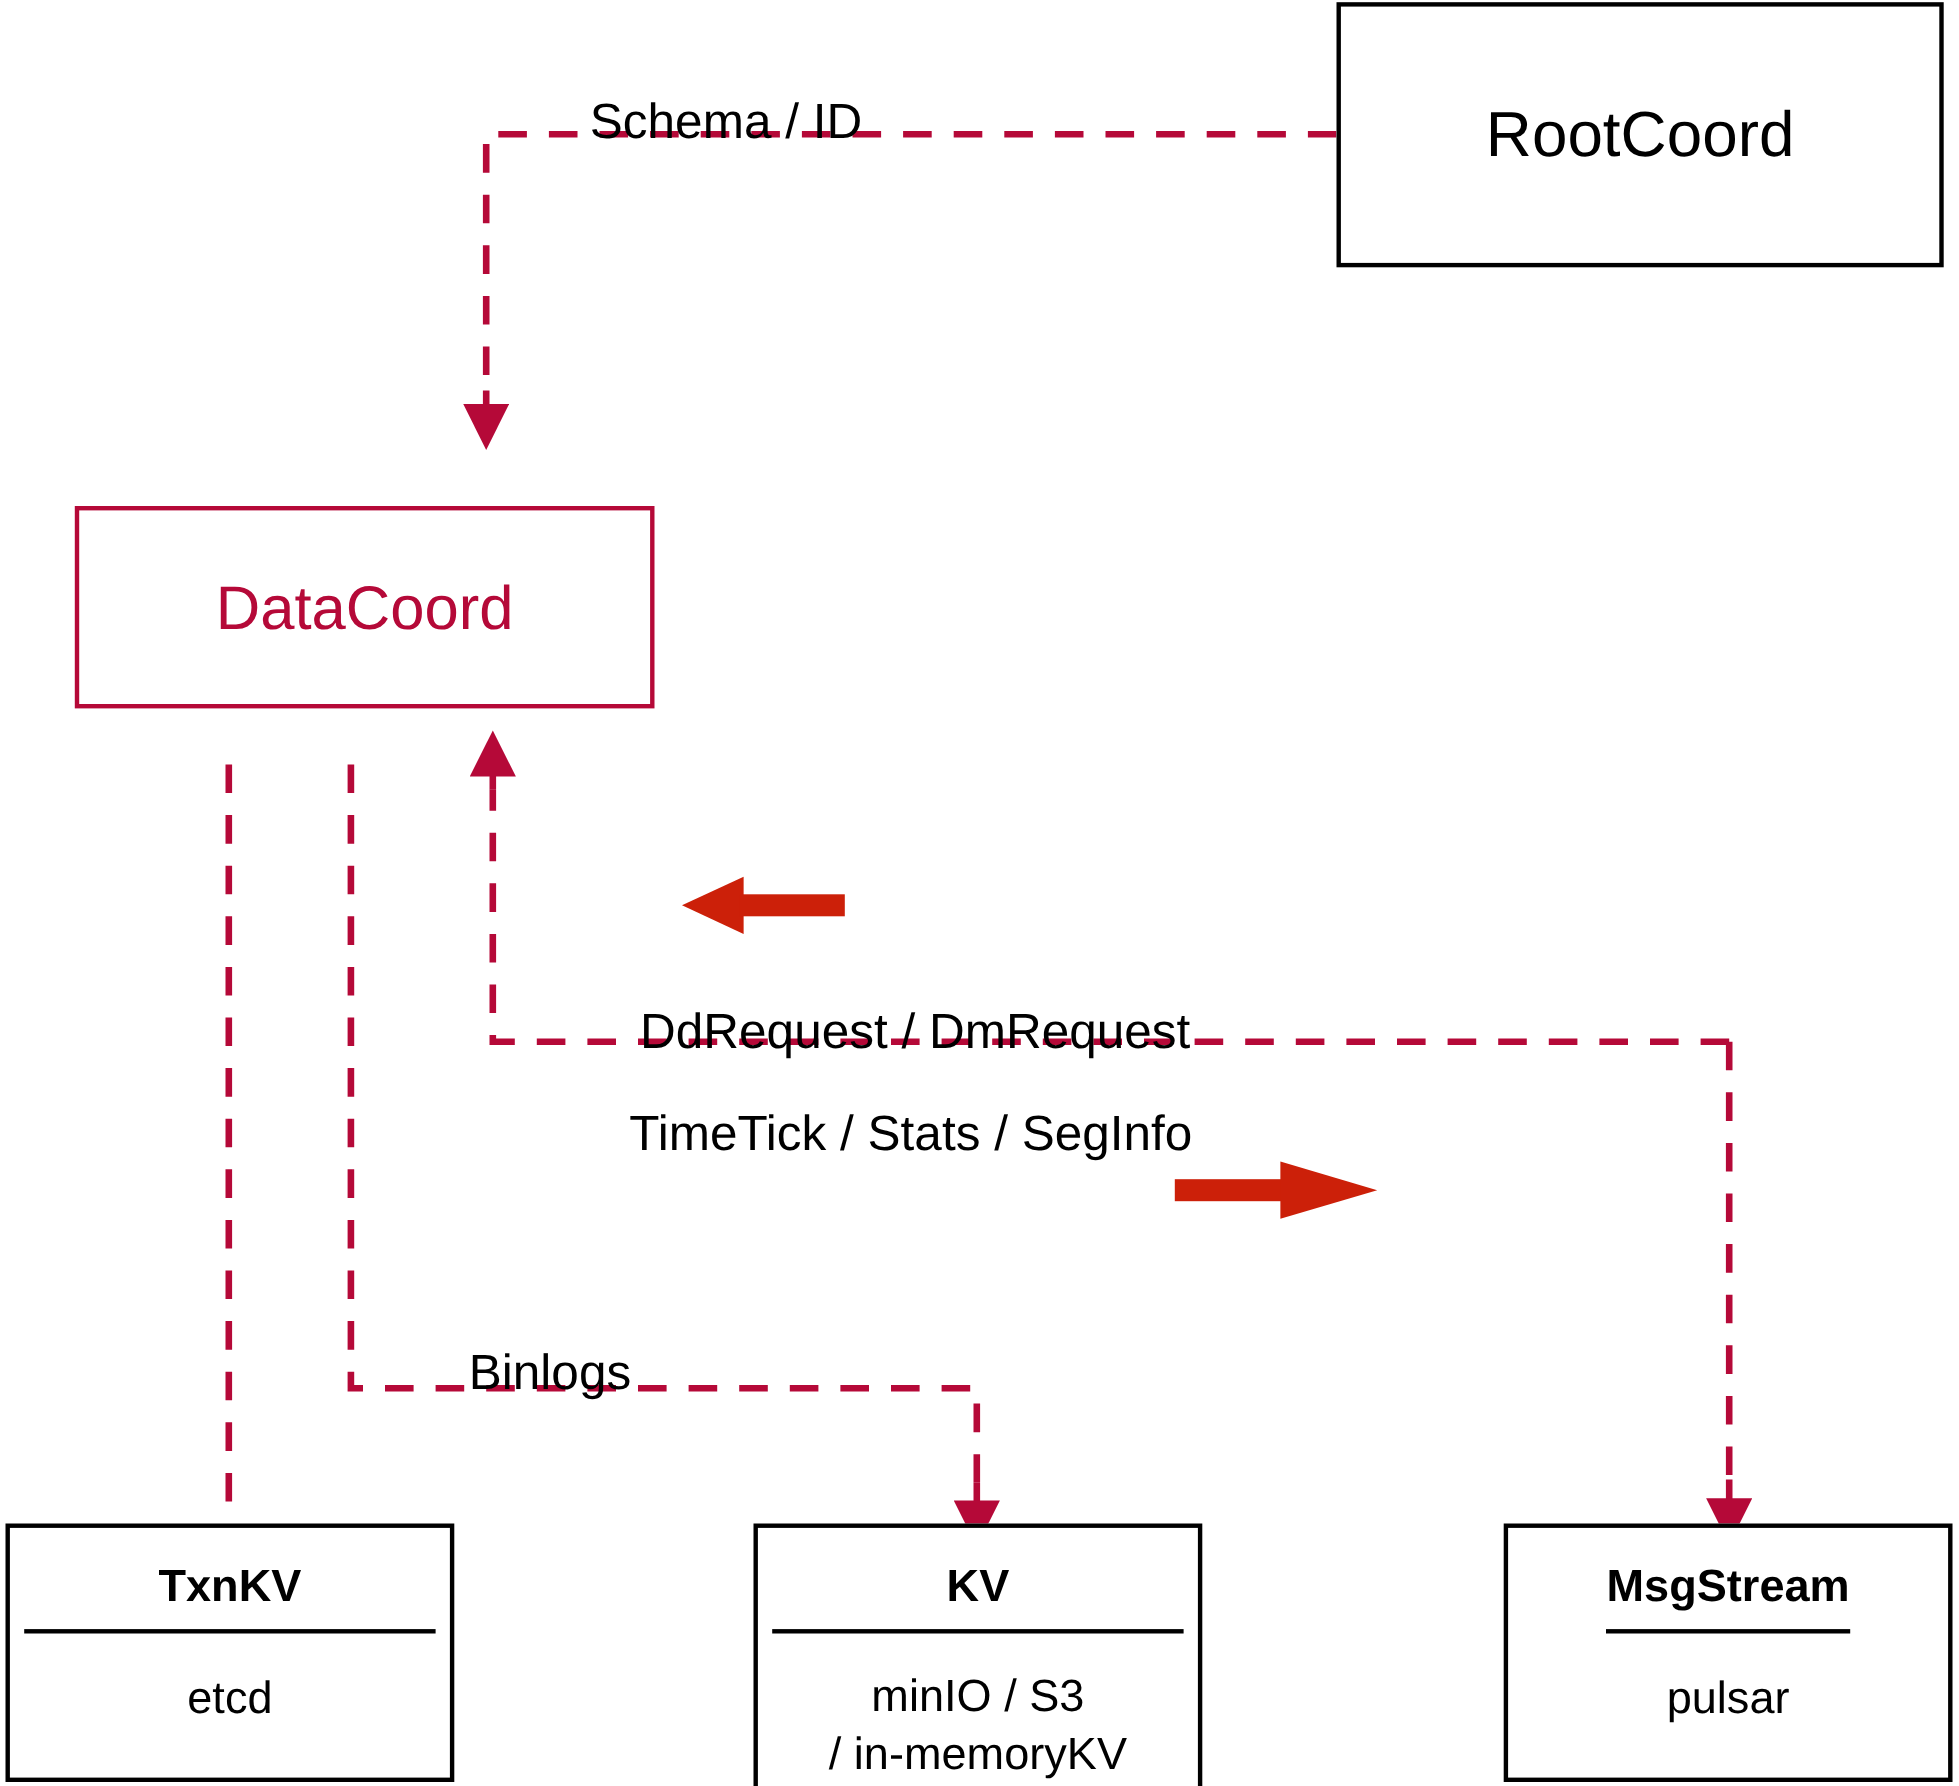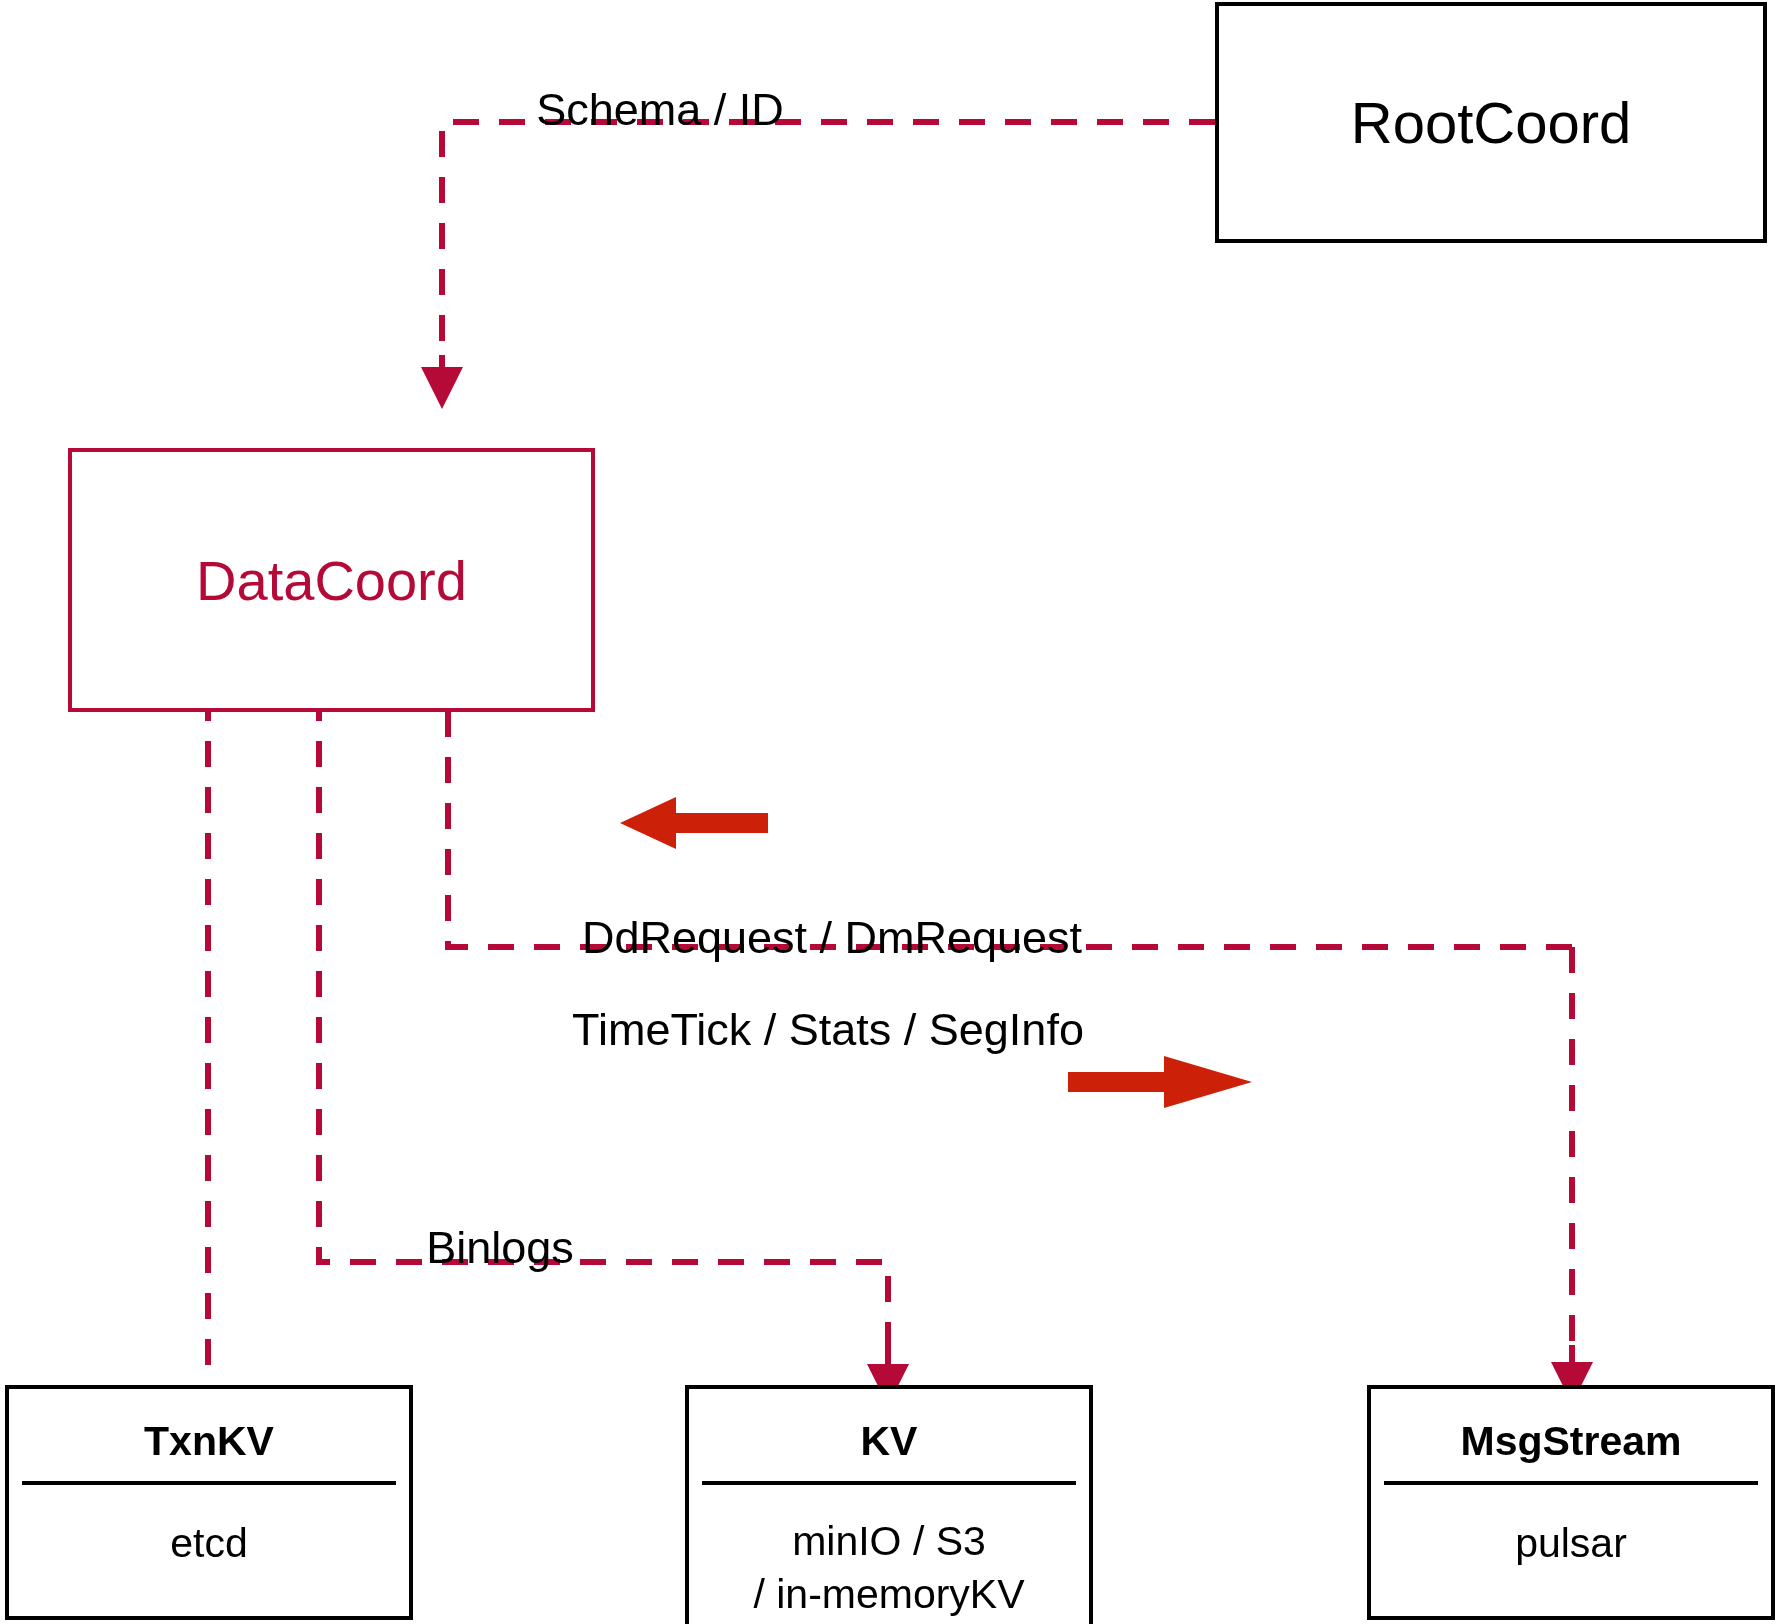--- a/index.html
+++ b/index.html
@@ -136,40 +136,40 @@
     <g>
       <rect x="1068" y="1072" width="100" height="20" fill="#CC2009"></rect>
       <path d="M 1252 1082 L 1164 1056 L 1164 1108 z" fill="#CC2009"></path>
     </g>
   </svg>
 
   <div class="node-box node-plain" style="left:1215px; top:2px; width:552px; height:241px;">
     <span class="node-title">RootCoord</span>
   </div>
 
-  <div class="node-box node-accent" style="left:68px; top:448px; width:527px; height:264px;align-items:center;">
+  <div class="node-box node-accent" style="left:68px; top:460px; width:527px; height:184px;align-items:center;">
     <span class="node-title">DataCoord</span>
   </div>
 
   <div class="node-box node-split" style="left:5px; top:1385px; width:408px; height:235px;">
     <div class="split-header" style="height:83px;">TxnKV</div>
     <div class="split-body">
       <div class="body-line">etcd</div>
     </div>
   </div>
 
   <div class="node-box node-split" style="left:685px; top:1385px; width:408px; height:283px;">
     <div class="split-header" style="height:83px;">KV</div>
     <div class="split-body">
       <div class="body-line">minIO / S3</div>
       <div class="body-line">/ in-memoryKV</div>
     </div>
   </div>
 
-  <div class="node-box node-split" style="left:1367px; top:1385px; width:408px; height:235px;">
+  <div class="node-box node-split" style="left:1367px; top:1385px; width:408px; height:235px;align-items:center;">
     <div class="split-header" style="height:83px;">MsgStream</div>
     <div class="split-body">
       <div class="body-line">pulsar</div>
     </div>
   </div>
 
   <div class="edge-label centered" style="left:660px; top:40px;">Schema / ID</div>
 
   <div class="edge-label centered" style="left:832px; top:868px;">DdRequest / DmRequest</div>
 

